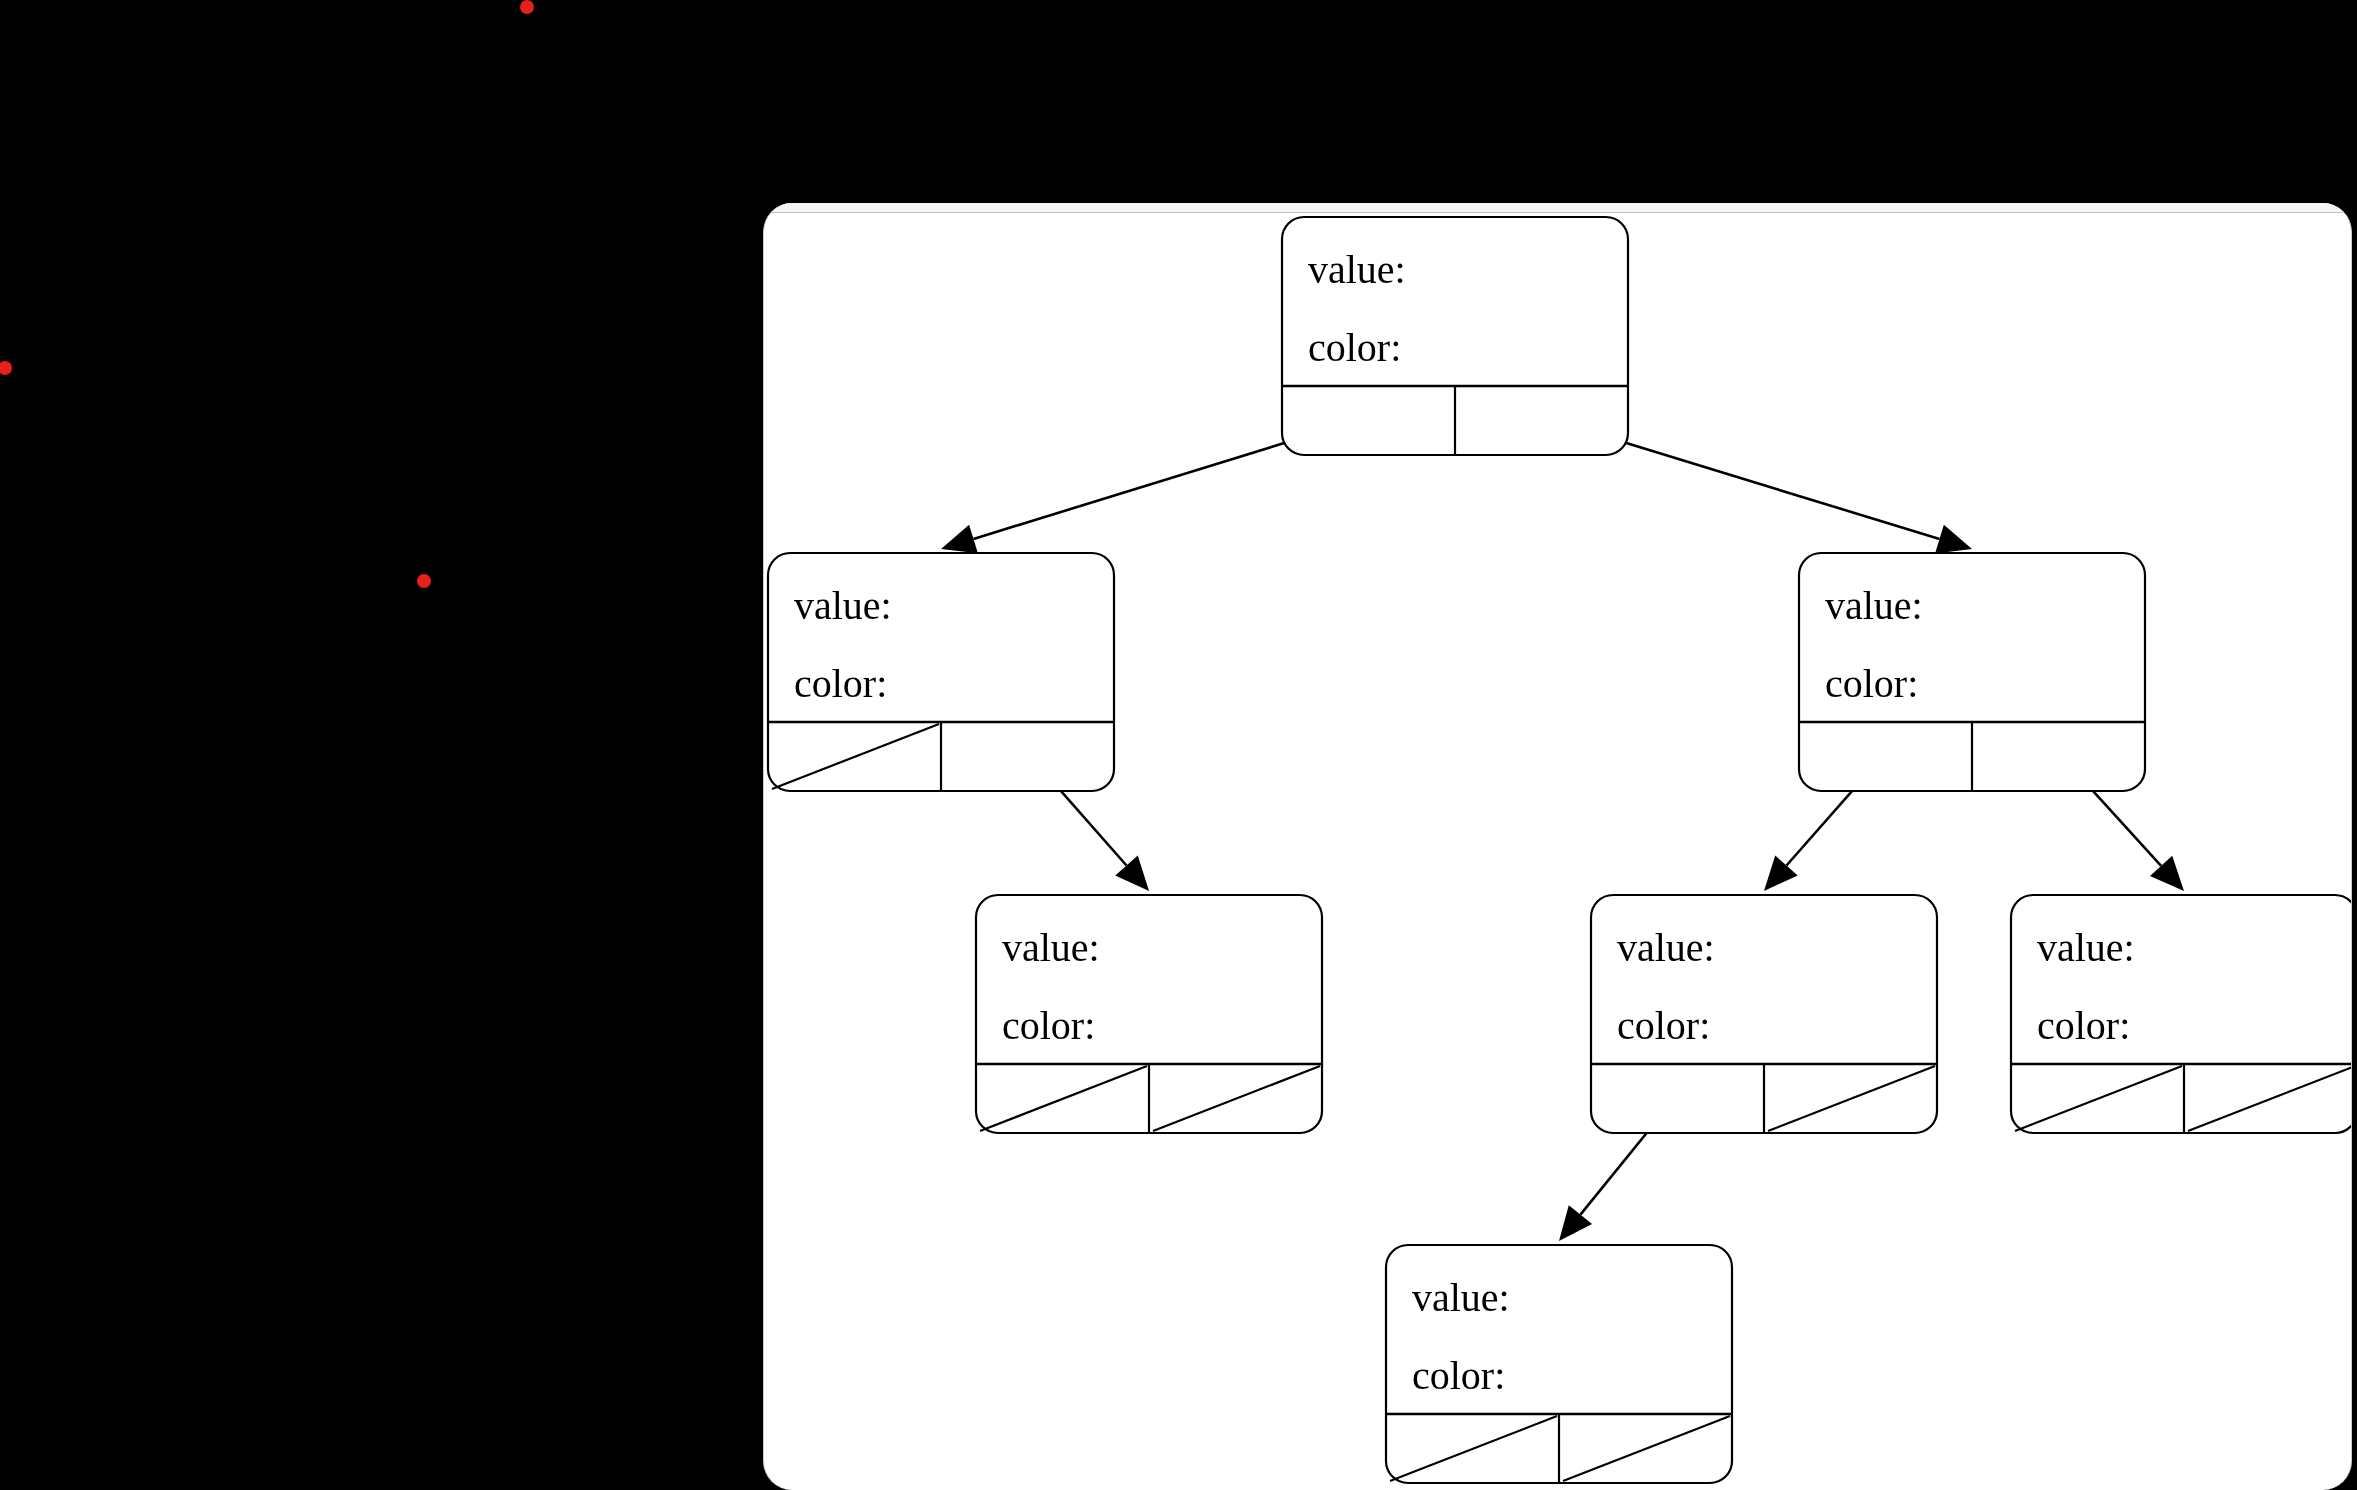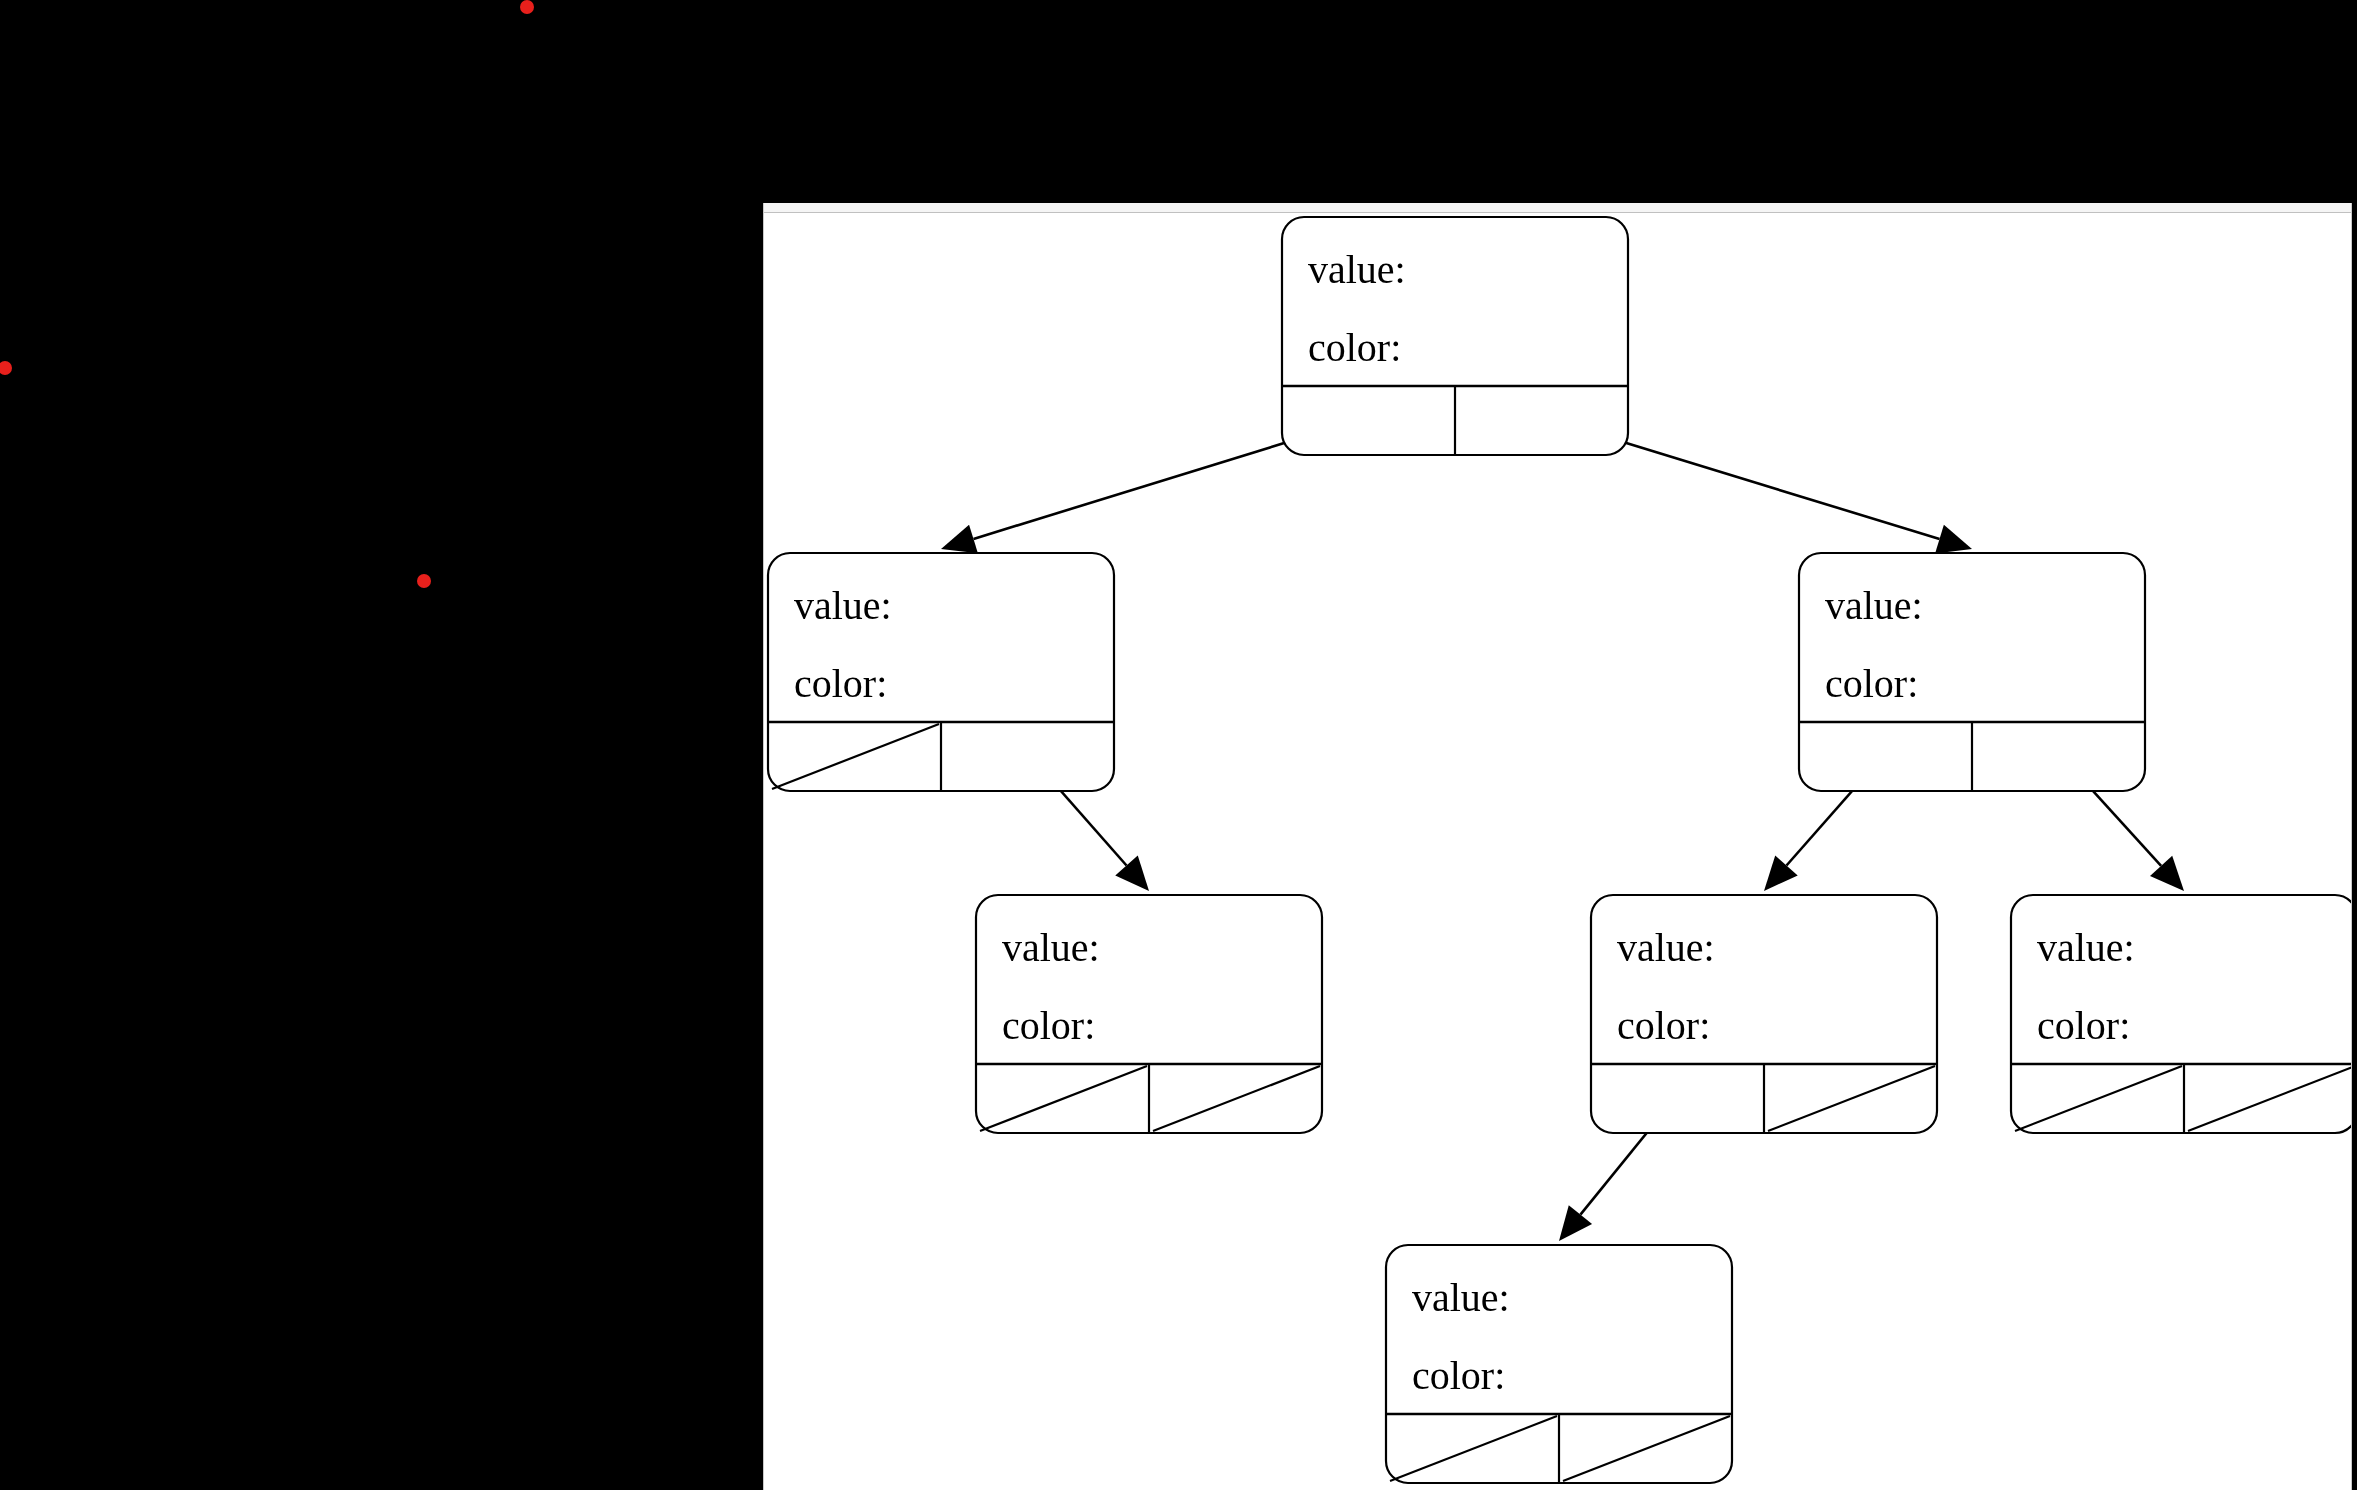--- a/index.html
+++ b/index.html
@@ -28,20 +28,21 @@
   
   #panel{
     position:absolute;
     left:763px;top:203px;
     width:1589px;height:1287px;
     background:#ffffff;
     border-left:1px solid #c8c8c8;
     border-right:1px solid #c8c8c8;
     box-sizing:border-box;
     overflow:hidden;
+    border-radius:29px;
   }
   #panel-topstrip{
     position:absolute;left:0;top:0;width:100%;height:10px;
     background:#f5f5f5;
     border-bottom:1px solid #c0c0c0;
     box-sizing:border-box;
   }
 
   
   #tree-canvas{

